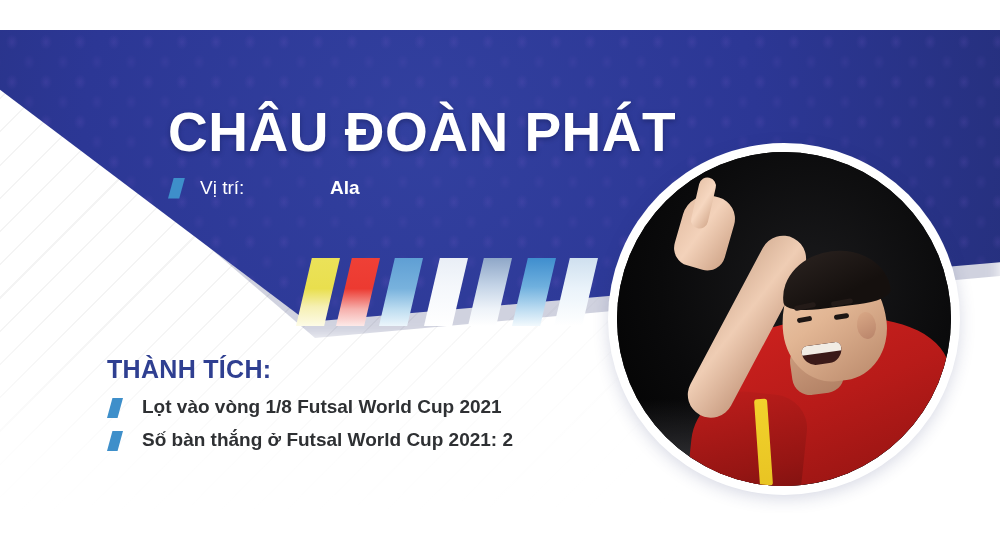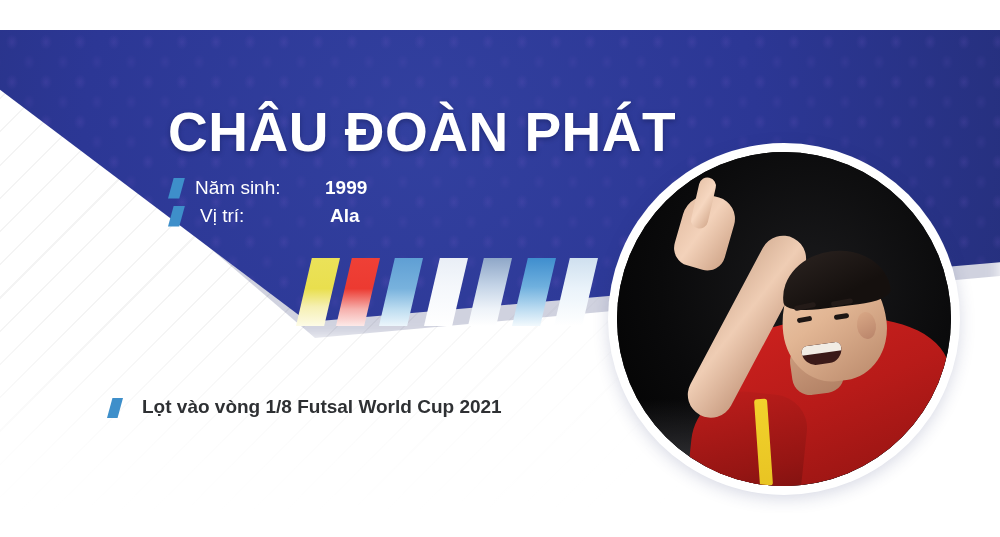--- a/index.html
+++ b/index.html
@@ -355,50 +355,50 @@
   <div class="hero-shadow"></div>
   <div class="hero">
     <div class="hero-dots"></div>
     <div class="hero-dots b"></div>
   </div>
 
   <div class="title">CHÂU ĐOÀN PHÁT</div>
 
   <div class="info-list">
 
-    <div class="info-row r1">
-      <span class="chev"></span>
-      <span class="info-label">Năm sinh:</span>
-      <span class="info-value">1999</span>
-    </div>
 
 
     <div class="info-row r3">
       <span class="chev"></span>
       <span class="info-label">Vị trí:</span>
       <span class="info-value">Ala</span>
     </div>
 
   </div>
 
   <div class="stripes">
     <div class="s s1"></div>
     <div class="s s2"></div>
     <div class="s s3"></div>
     <div class="s s4"></div>
     <div class="s s5"></div>
     <div class="s s6"></div>
     <div class="s s7"></div>
   </div>
 
+  <div class="ach-title">THÀNH TÍCH:</div>
 
   <div class="ach-list">
     <div class="ach-item">
       <span class="ach-chev"></span>
       <span class="ach-text">Lọt vào vòng 1/8 Futsal World Cup 2021</span>
+    </div>
+    <div class="ach-item">
+      <span class="ach-chev"></span>
+      <span class="ach-text">Số bàn thắng ở Futsal World Cup 2021: 2</span>
     </div>
   </div>
 
   <div class="portrait-wrap">
     <div class="portrait-ring"></div>
     <div class="portrait">
       <div class="ph-bg"></div>
       <div class="ph-floor"></div>
       <div class="ph-shirt"></div>
       <div class="ph-shirt2"></div>

